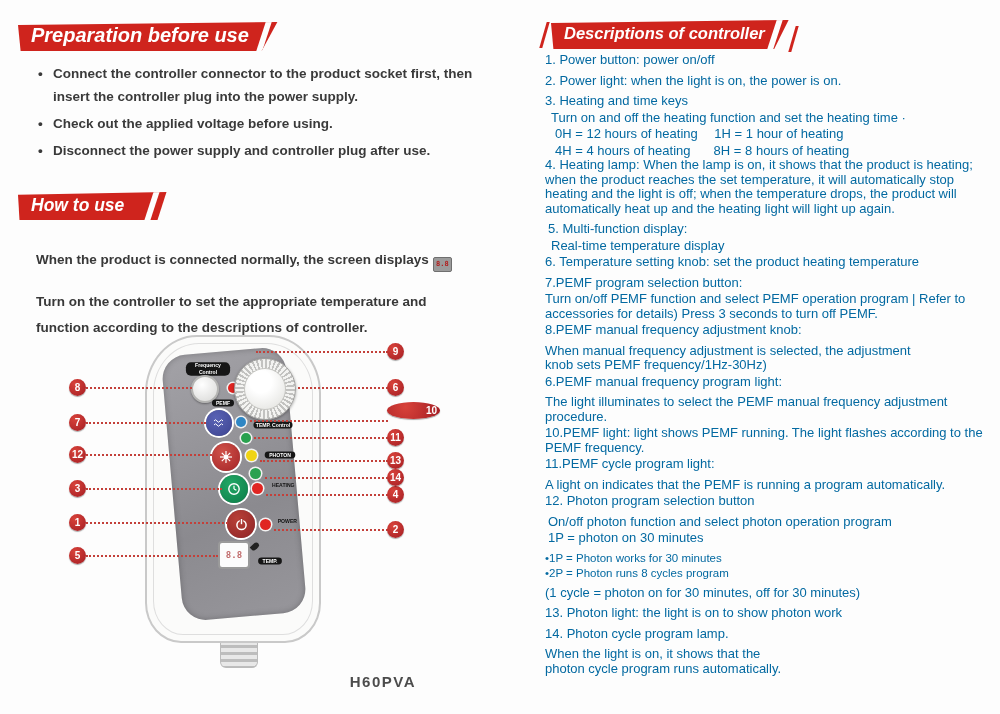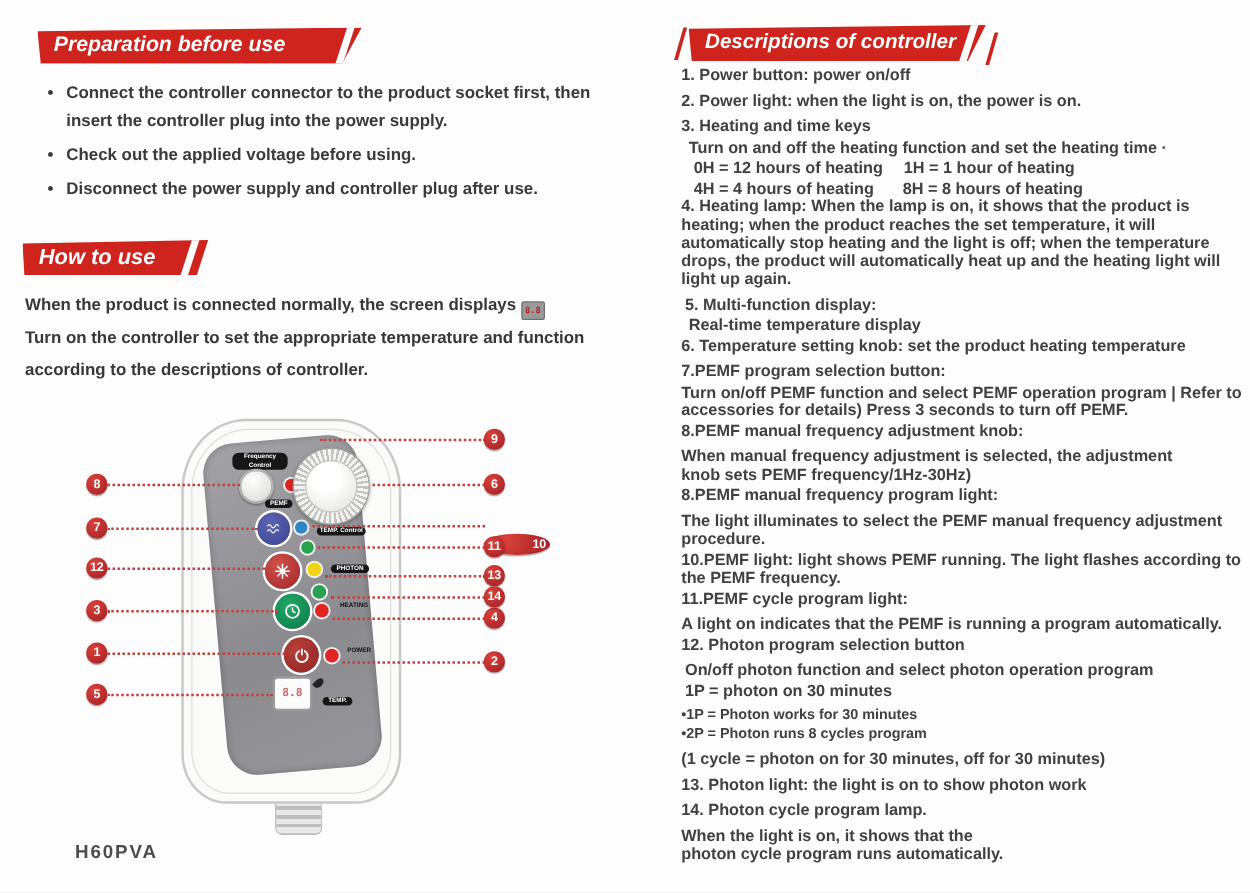--- a/index.html
+++ b/index.html
@@ -5,43 +5,43 @@
   html,body{margin:0;padding:0;background:#e9e9e9;}
   .page{position:relative;width:1000px;height:714px;background:#fdfdfd;overflow:hidden;
         font-family:"Liberation Sans",sans-serif;color:#3d3d3d;}
 
   
   .banner{position:absolute;background:#cf241d;color:#fff;font-weight:bold;font-style:italic;
           display:flex;align-items:center;padding:0 22px 2px 13px;box-sizing:border-box;
           clip-path:polygon(0 10%,99% 0,93% 100%,1% 100%);}
   .banner::after{content:'';position:absolute;top:-2px;bottom:-2px;right:13px;width:6px;
           background:#fdfdfd;transform:skewX(-18deg);}
-  .b-prep{left:30px;top:22px;width:262px;height:29px;font-size:17px;}
+  .b-prep{left:18px;top:22px;width:262px;height:29px;font-size:20px;}
   .b-how{left:18px;top:192px;width:150px;height:28px;font-size:17.5px;}
   .b-desc{left:551px;top:20px;width:240px;height:29px;font-size:16.5px;}
   .sliver{position:absolute;background:#cf241d;transform:skewX(-16deg);}
   .sl-left{left:543px;top:22px;width:3px;height:26px;}
   .sl-right{left:792px;top:26px;width:3px;height:26px;}
 
   
   .bullets{position:absolute;left:36px;top:62px;width:456px;list-style:none;margin:0;padding:0;}
   .bullets li{position:relative;padding-left:17px;margin-bottom:4px;font-size:13.5px;
           font-weight:600;line-height:23px;color:#3a3a3a;}
   .bullets li::before{content:'\2022';position:absolute;left:2px;top:0;}
   .how-text{position:absolute;left:20px;top:231px;width:462px;font-size:13.5px;font-weight:600;
           line-height:26px;color:#383838;}
-  .how-text p{margin:0;}
+  .how-text p{margin:16px;}
   .mini-display{display:inline-flex;align-items:center;justify-content:center;width:17px;height:13px;
           background:#9b9b9b;border:1px solid #6f6f6f;border-radius:2px;vertical-align:-2px;margin-left:4px;}
   .mini-display span{font-family:"DejaVu Sans Mono",monospace;font-size:7px;line-height:7px;
           color:#b21e1e;font-weight:bold;font-style:normal;}
 
   
   .right-items{position:absolute;left:545px;top:49px;width:452px;}
-  .rp{margin:2px 0 0 0;font-size:13px;line-height:14.5px;color:#404040;white-space:pre-line;font-weight:bold;}
+  .rp{margin:2px 0 0 0;font-size:13px;line-height:14.5px;color:#0369a1;white-space:pre-line;}
   .rp.first{margin-top:4px;}
   .rp.gap{margin-top:0;}
   .rp.gaps{margin-top:6px;}
   .rp.ind05{padding-left:3px;}
   .rp.ind1{padding-left:6px;}
   .rp.ind2{padding-left:10px;}
   .rp.small{font-size:11.5px;line-height:13px;}
 
   
   .device{position:absolute;left:60px;top:333px;width:392px;height:372px;}
@@ -76,35 +76,35 @@
   .thermo{position:absolute;z-index:3;left:192px;top:209px;width:6px;height:9px;background:#222;
           border-radius:50% 50% 50% 0;transform:rotate(45deg);}
 
   
   .co{position:absolute;z-index:5;width:17px;height:17px;border-radius:50%;
       background:radial-gradient(circle at 35% 28%,#d8423a,#a31d23);color:#fff;font-size:10px;
       font-weight:bold;display:flex;align-items:center;justify-content:center;
       box-shadow:0 1px 1px rgba(0,0,0,.35);}
   .c8{left:9px;top:46px;}  .c7{left:9px;top:81px;}  .c12{left:9px;top:113px;}
   .c3{left:9px;top:147px;} .c1{left:9px;top:181px;} .c5{left:9px;top:214px;}
-  .c9{left:327px;top:10px;} .c6{left:327px;top:46px;} .c10{left:327px;top:94px;padding-left:36px;}
+  .c9{left:327px;top:10px;} .c6{left:327px;top:46px;} .c10{left:327px;top:69px;padding-left:36px;}
   .c11{left:327px;top:96px;}.c13{left:327px;top:119px;}.c14{left:327px;top:136px;}
   .c4{left:327px;top:153px;}.c2{left:327px;top:188px;}
 
   
   .dl{position:absolute;z-index:4;height:0;border-top:2px dotted #c3403a;}
   .l8{left:26px;top:54px;width:106px;}  .l7{left:26px;top:89px;width:120px;}
   .l12{left:26px;top:121px;width:126px;}.l3{left:26px;top:155px;width:136px;}
   .l1{left:26px;top:189px;width:142px;} .l5{left:26px;top:222px;width:132px;}
   .l9{left:196px;top:18px;width:132px;} .l6{left:238px;top:54px;width:90px;}
   .l10{left:190px;top:87px;width:138px;}.l11{left:194px;top:104px;width:134px;}
   .l13{left:200px;top:127px;width:128px;}.l14{left:205px;top:144px;width:123px;}
   .l4{left:206px;top:161px;width:122px;} .l2{left:214px;top:196px;width:114px;}
 
-  .model{position:absolute;left:0;top:340px;width:356px;text-align:left;z-index:3;
+  .model{position:absolute;left:0;top:340px;width:356px;text-align:right;z-index:3;
          font-size:15px;font-weight:bold;letter-spacing:1.5px;color:#4c4c4c;}
 </style>
 </head>
 <body>
 
 <div class="page">
 
   <div class="banner b-prep">
     <span>Preparation before use</span>
   </div>
@@ -256,21 +256,21 @@
 
       <p class="rp gaps">7.PEMF program selection button:</p>
 
       <p class="rp">Turn on/off PEMF function and select PEMF operation program | Refer to accessories for details) Press 3 seconds to turn off PEMF.</p>
 
       <p class="rp">8.PEMF manual frequency adjustment knob:</p>
 
       <p class="rp gaps">When manual frequency adjustment is selected, the adjustment
 knob sets PEMF frequency/1Hz-30Hz)</p>
 
-      <p class="rp">8.PEMF manual frequency program light:</p>
+      <p class="rp">6.PEMF manual frequency program light:</p>
 
       <p class="rp gaps">The light illuminates to select the PEMF manual frequency adjustment procedure.</p>
 
       <p class="rp">10.PEMF light: light shows PEMF running. The light flashes according to the PEMF frequency.</p>
 
       <p class="rp">11.PEMF cycle program light:</p>
 
       <p class="rp gaps">A light on indicates that the PEMF is running a program automatically.</p>
 
       <p class="rp">12. Photon program selection button</p>

